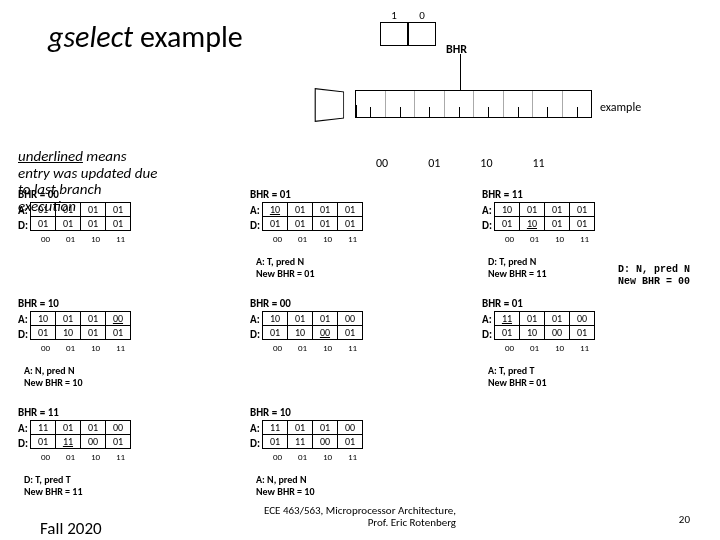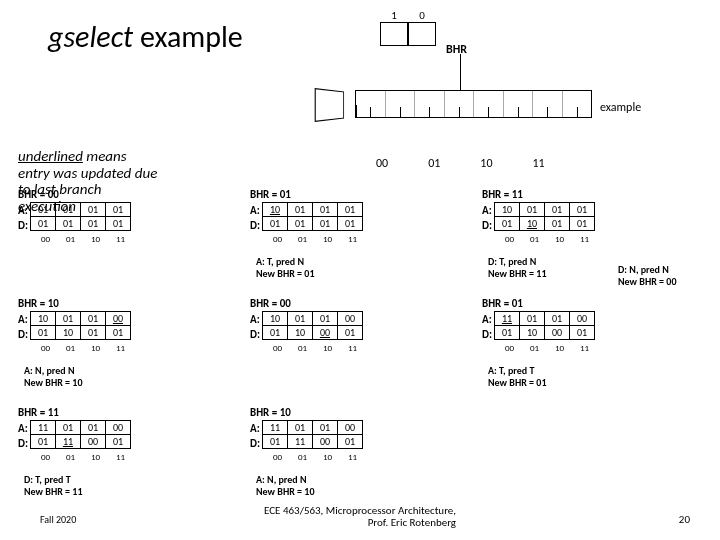--- a/index.html
+++ b/index.html
@@ -158,23 +158,23 @@
   .collabels span { text-align:center; }
   .cap {
     font-size: 10px;
     font-weight: bold;
     margin-top: 12px;
     margin-left: 6px;
     line-height: 1.15;
   }
   .footer-left {
     position: absolute;
-    bottom: 14px;
+    bottom: 1px;
     left: 40px;
-    font-size: 10px;
+    font-size: 17px;
   }
   .footer-center {
     position: absolute;
     bottom: 10px;
     left: 50%;
     transform: translateX(-50%);
     text-align: right;
     font-size: 11px;
     line-height: 1.15;
   }
@@ -441,17 +441,17 @@
       <div class="collabels">
         <span>00</span>
         <span>01</span>
         <span>10</span>
         <span>11</span>
       </div>
       <div class="cap">A: N, pred N<br>New BHR = 10</div>
     </div>
   </div>
 
-<div class="cap" style="position:absolute; top:252px; left:612px; width:100px;" id="extra-cap">D: N, pred N<br>New BHR = 00</div>
+<div class="cap" style="position:absolute; top:252px; left:612px; width:100px;font-family:Liberation Mono, monospace;" id="extra-cap">D: N, pred N<br>New BHR = 00</div>
 
 <div class="footer-left">Fall 2020</div>
 <div class="footer-center" id="footer-center">ECE 463/563, Microprocessor Architecture,<br>Prof. Eric Rotenberg</div>
 <div class="footer-right">20</div>
 
 </body></html>

